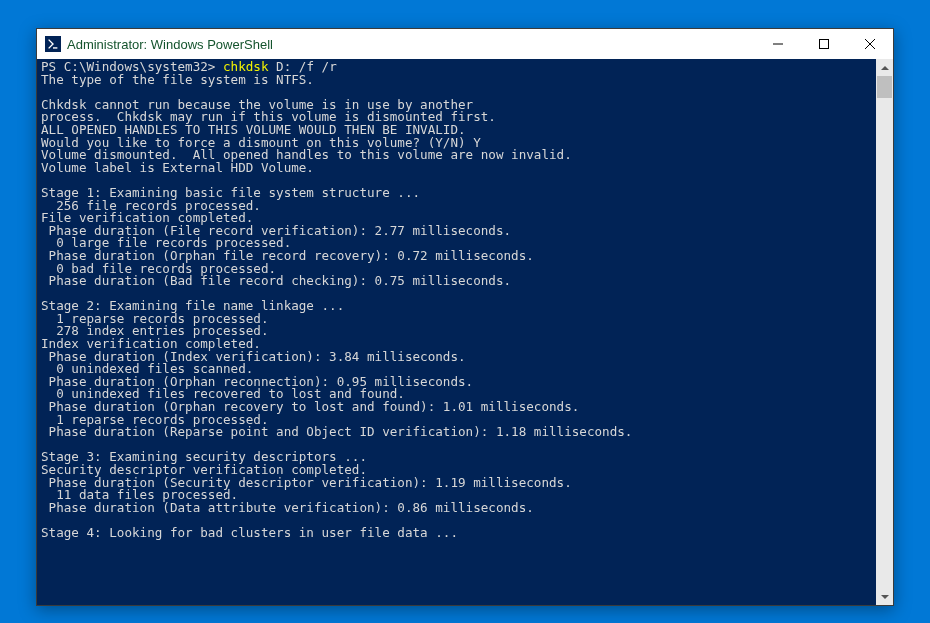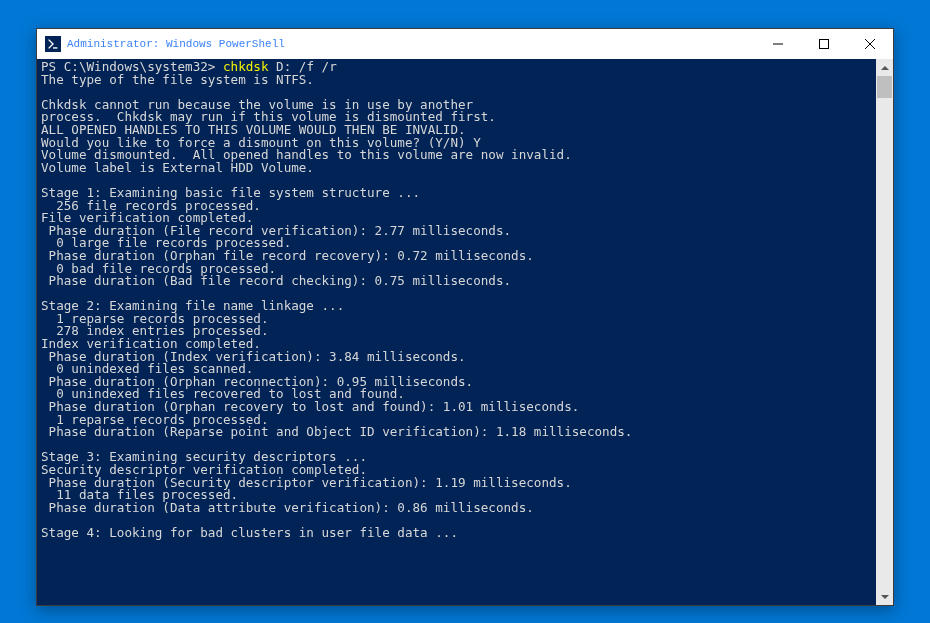--- a/index.html
+++ b/index.html
@@ -34,26 +34,25 @@
     height: 16px;
     background: #012356;
     display: flex;
     align-items: center;
     justify-content: center;
     margin-right: 6px;
     flex-shrink: 0;
   }
   .titlebar .ps-icon svg { width: 14px; height: 14px; }
   .titlebar .title {
-    font-size: 11px;
-    color: #3b82f6;
+    font-size: 13px;
+    color: #14532d;
     flex: 1;
     white-space: nowrap;
     overflow: hidden;
-    font-family: Liberation Mono, monospace;
   }
   .win-controls { display: flex; height: 100%; }
   .win-btn {
     width: 46px;
     height: 100%;
     display: flex;
     align-items: center;
     justify-content: center;
     color: #000;
   }

